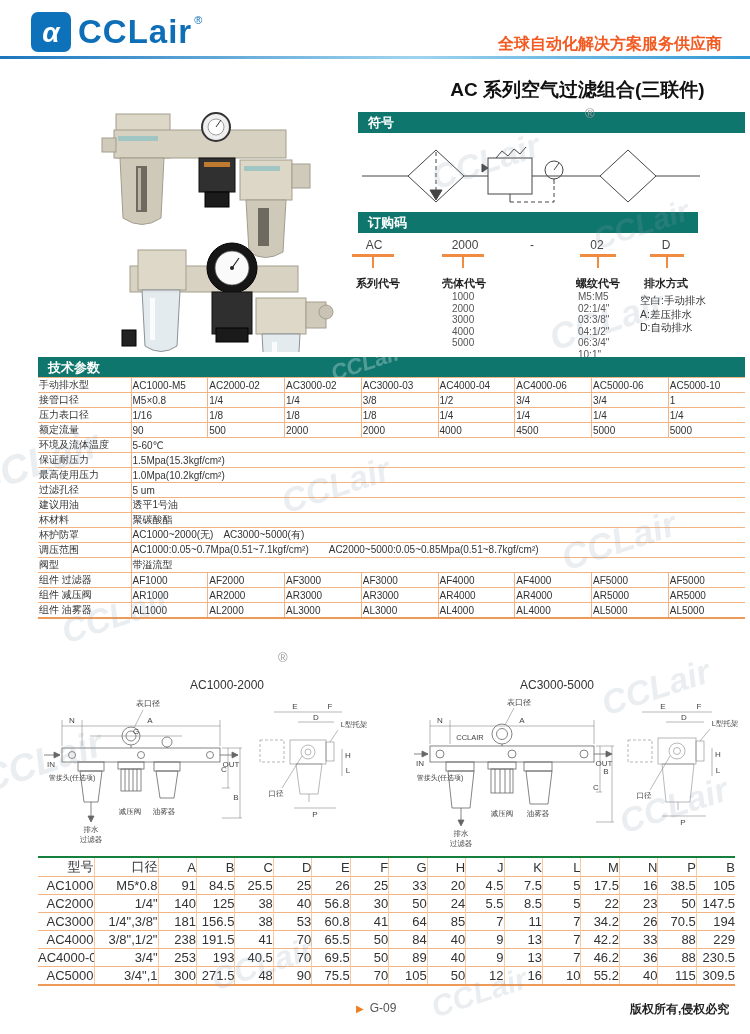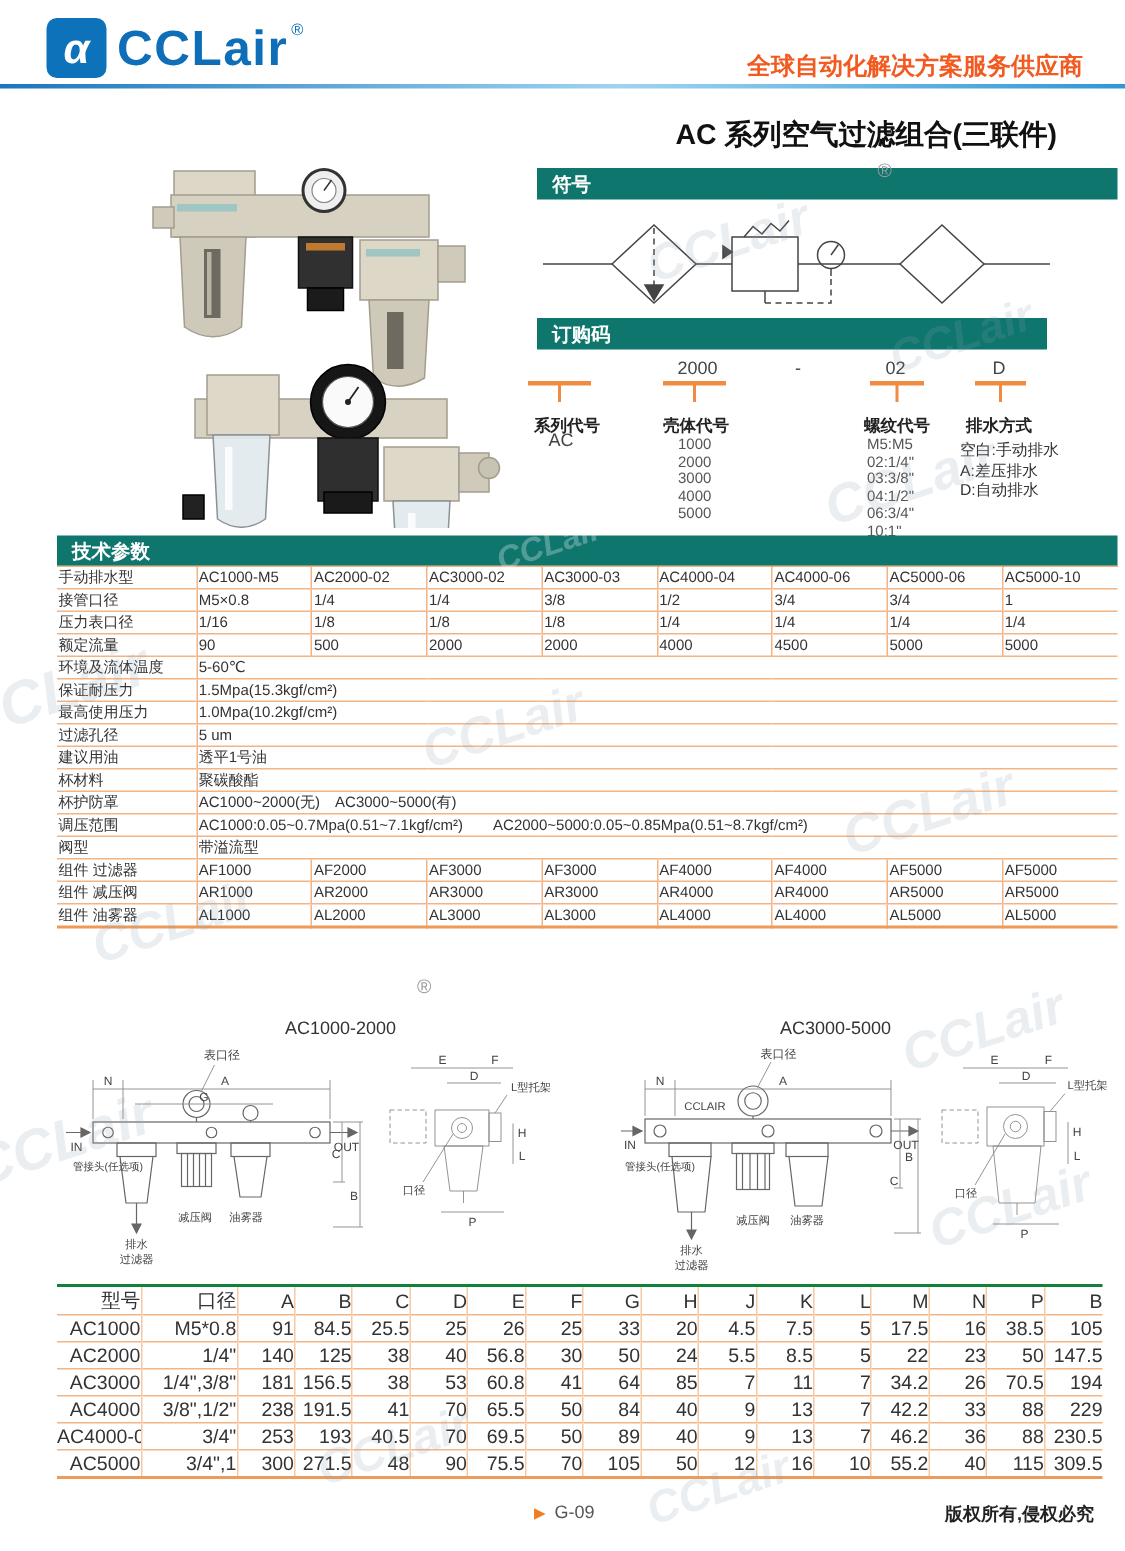--- a/index.html
+++ b/index.html
@@ -143,21 +143,21 @@
       <line x1="194" y1="32" x2="199" y2="25"></line>
       <line x1="172" y1="38" x2="240" y2="38"></line>
 
       <path d="M240,38 L268,12 L296,38 L268,64 Z"></path>
       <line x1="296" y1="38" x2="340" y2="38"></line>
     </g>
   </svg>
 
   <div class="bar bar-order">订购码</div>
 
-  <span class="code" style="left:356px;width:36px;margin-top:48px;">AC</span>
+  <span class="code" style="left:356px;width:36px;">AC</span>
   <span class="code" style="left:438px;width:54px;">2000</span>
   <span class="code" style="left:524px;width:16px;">-</span>
   <span class="code" style="left:580px;width:34px;">02</span>
   <span class="code" style="left:652px;width:28px;">D</span>
 
   <div class="tbar" style="left:352px;width:42px;"></div>
   <div class="tbar" style="left:442px;width:42px;"></div>
   <div class="tbar" style="left:580px;width:36px;"></div>
   <div class="tbar" style="left:650px;width:34px;"></div>
   <div class="tstem" style="left:372px;"></div>

